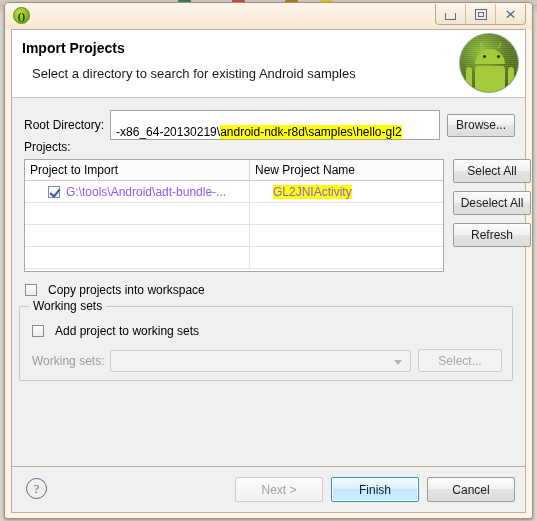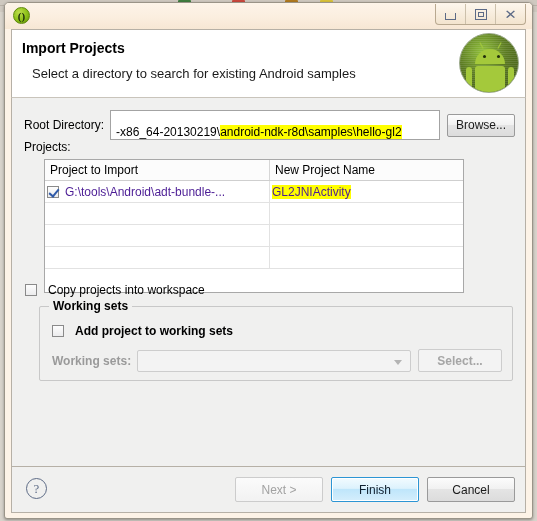--- a/index.html
+++ b/index.html
@@ -251,26 +251,25 @@
     position: absolute;
     left: 12px; top: 42px;
     font-size: 12px;
   }
 
   
   #table-wrap {
     position: absolute;
     left: 12px; top: 61px;
     width: 420px;
-    height: 134px;
+    height: 113px;
     background: #ffffff;
     border: 1px solid #a8a8a8;
     box-sizing: border-box;
     overflow: hidden;
-    margin-left: 20px;
   }
   .thead {
     display: flex;
     height: 21px;
     background: #fcfcfc;
     border-bottom: 1px solid #cfcfcf;
     box-sizing: border-box;
   }
   .th {
     font-size: 12px;
@@ -284,24 +283,24 @@
   .th.c1 { width: 225px; }
   .th.c2 { flex: 1; border-right: none; }
   .trow {
     display: flex;
     height: 22px;
     border-bottom: 1px solid #e2e2e2;
     box-sizing: border-box;
   }
   .td {
     font-size: 12px;
-    color: #4c1d95;
-    display: flex;
-    align-items: center;
-    padding-left: 2px;
+    color: #8b5cf6;
+    display: flex;
+    align-items: center;
+    padding-left: 23px;
     box-sizing: border-box;
     border-right: 1px solid #e2e2e2;
     overflow: hidden;
     white-space: nowrap;
   }
   .td.c1 { width: 225px; }
   .td.c2 { flex: 1; border-right: none; }
   .cb {
     width: 12px; height: 12px;
     border: 1px solid #8a8a8a;
@@ -338,27 +337,26 @@
     position: absolute;
     left: 13px; top: 185px;
     display: flex;
     align-items: center;
   }
   #copy-row .lbl2 { font-size: 12px; margin-left: 5px; color: #000; }
 
   
   #ws-group {
     position: absolute;
-    left: 27px; top: 208px;
+    left: 7px; top: 208px;
     right: 12px;
     height: 75px;
     border: 1px solid #c8c8c8;
     border-radius: 2px;
     box-sizing: border-box;
-    font-weight: bold;
   }
   #ws-legend {
     position: absolute;
     left: 9px; top: -8px;
     background: #f0f0ef;
     padding: 0 4px;
     font-size: 12px;
     color: #000;
   }
   #ws-add-row {
@@ -533,20 +531,25 @@
       <div class="trow">
         <div class="td c1"></div>
         <div class="td c2"></div>
       </div>
       <div class="trow">
         <div class="td c1"></div>
         <div class="td c2"></div>
       </div>
     </div>
 
+    <div id="side-btns">
+      <div class="btn">Select All</div>
+      <div class="btn">Deselect All</div>
+      <div class="btn">Refresh</div>
+    </div>
 
     <div id="copy-row">
       <span class="cb"></span>
       <span class="lbl2">Copy projects into workspace</span>
     </div>
 
     <div id="ws-group">
       <div id="ws-legend">Working sets</div>
 
       <div id="ws-add-row">

